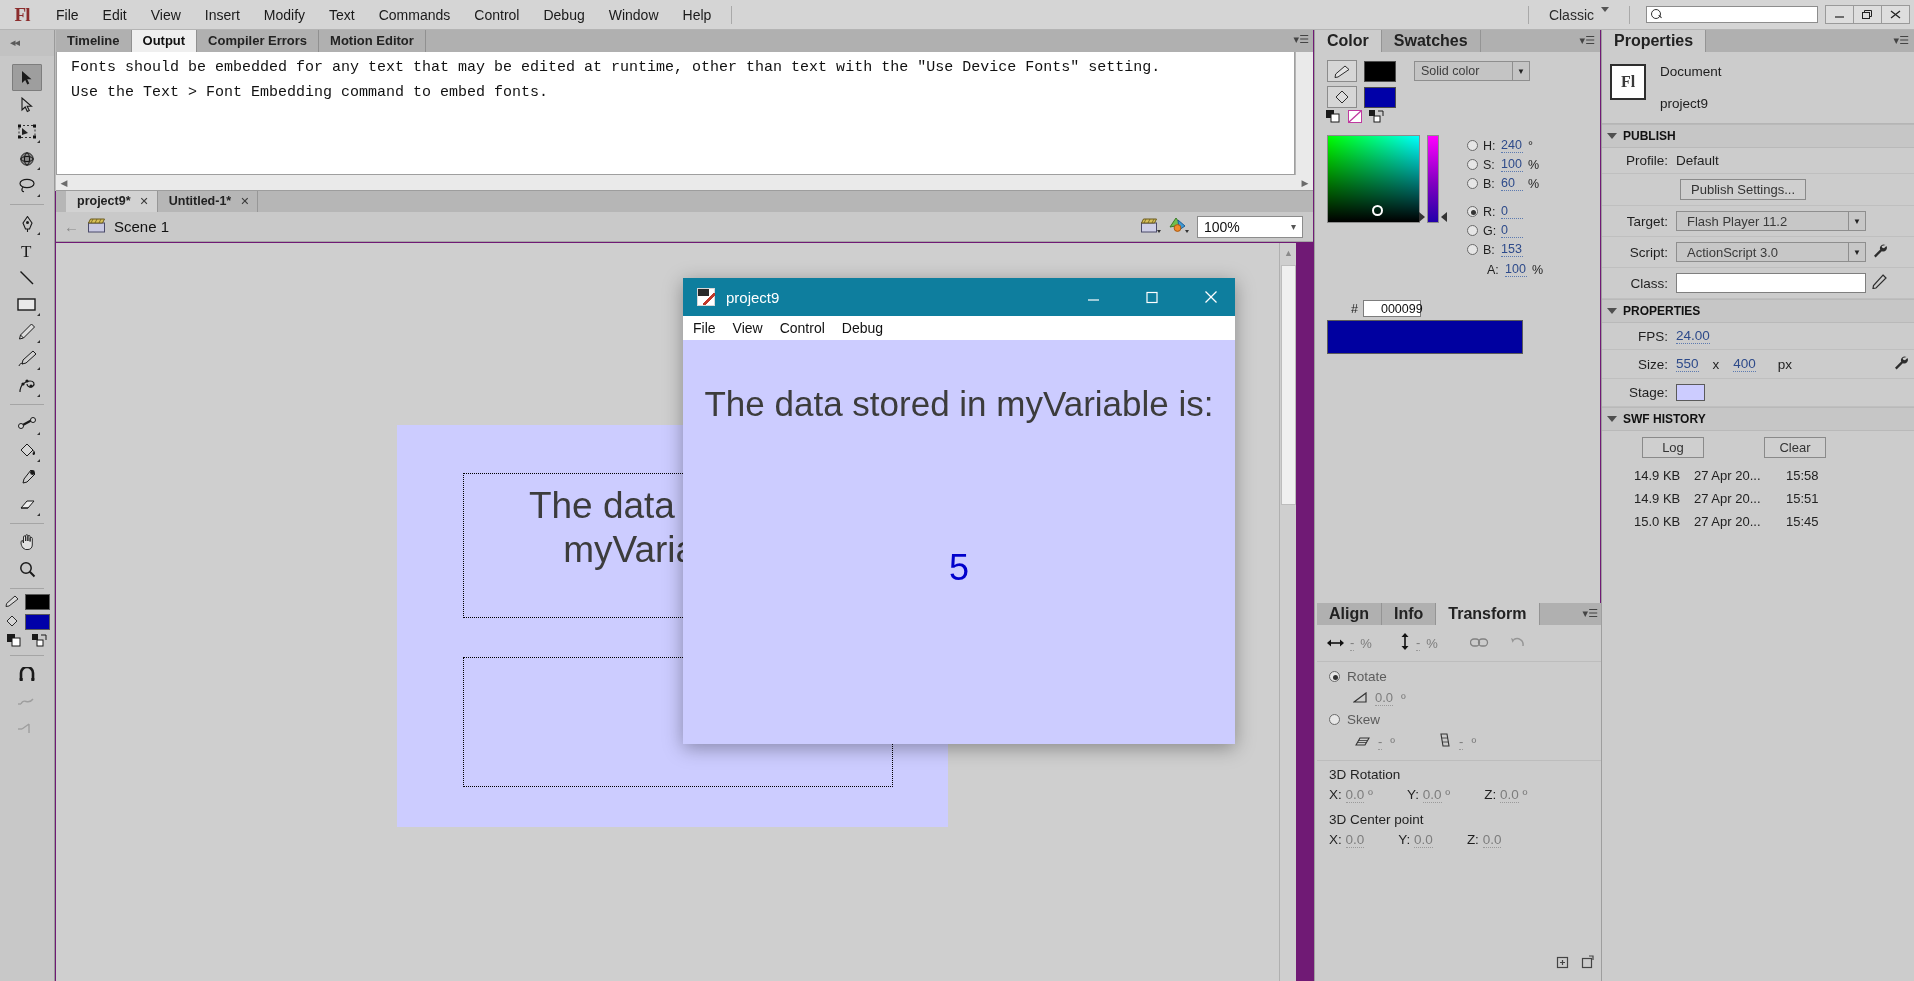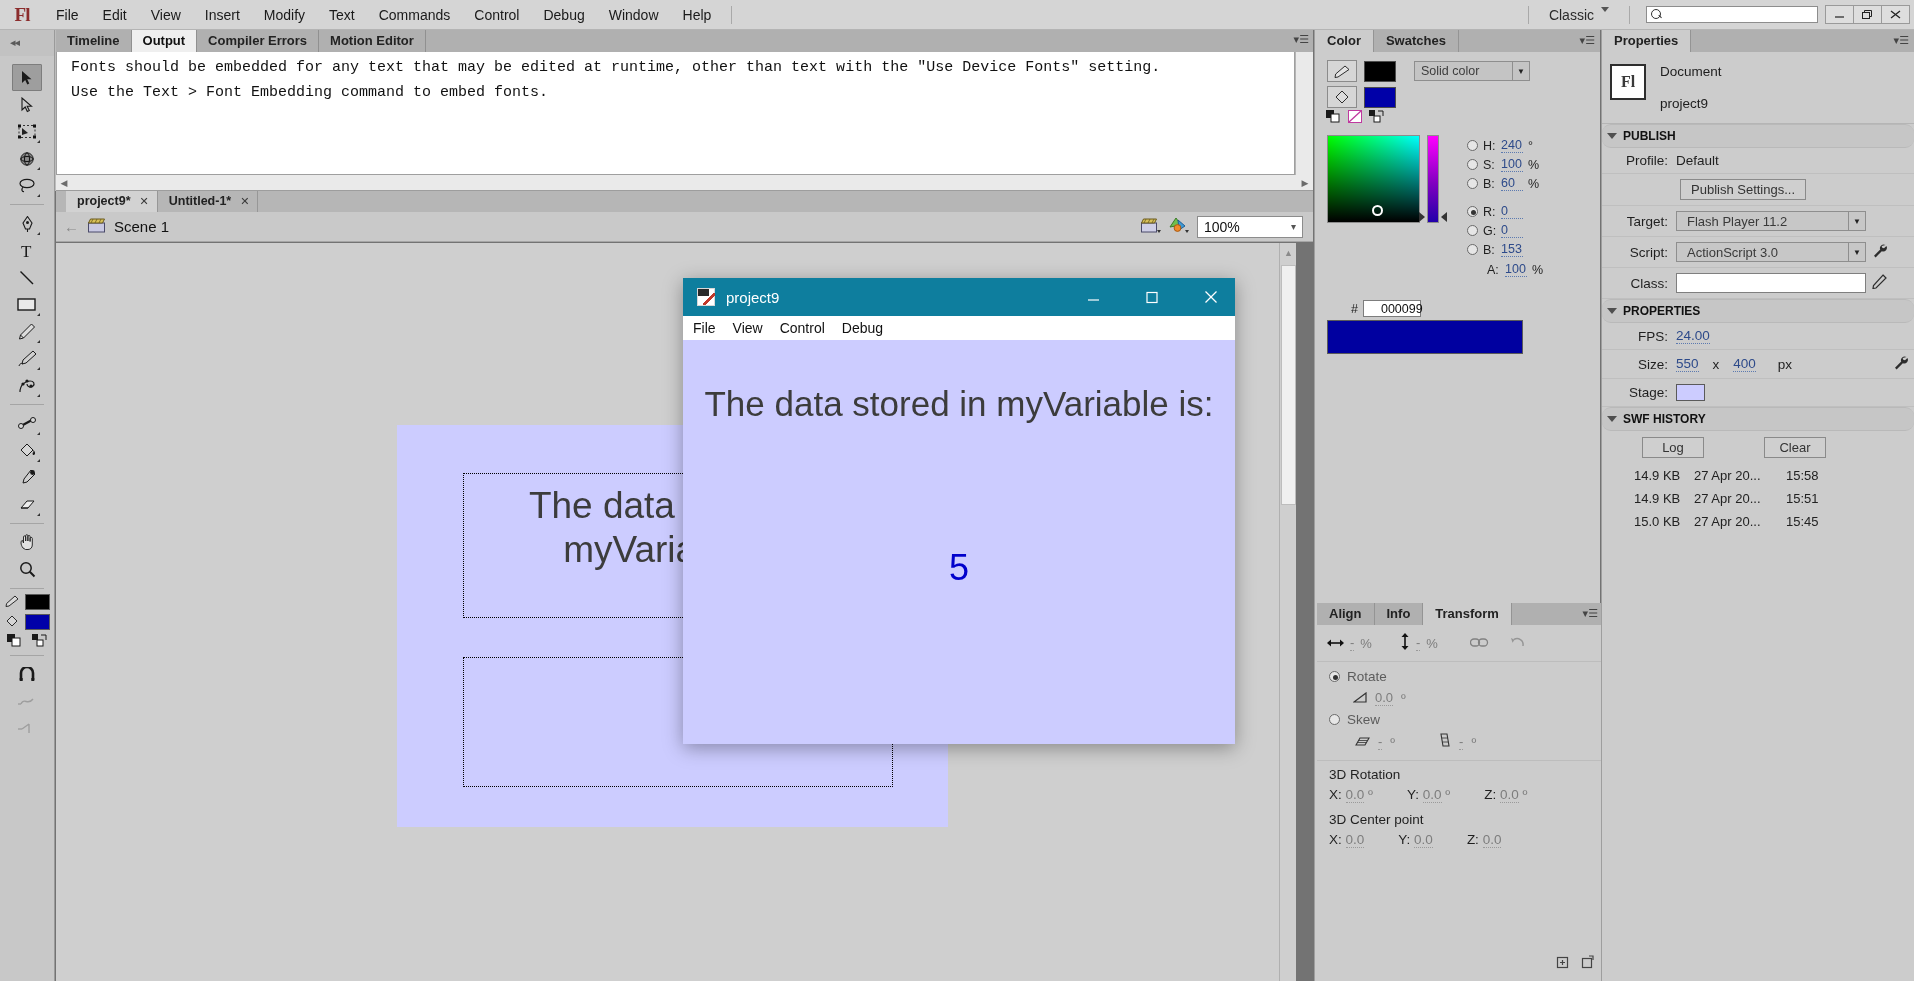--- a/index.html
+++ b/index.html
@@ -4,21 +4,21 @@
 <style>
   * { box-sizing: border-box; margin:0; padding:0; }
   html,body { width:1914px; height:981px; overflow:hidden; }
   body {
     font-family: "Liberation Sans", sans-serif;
     font-size: 13px;
     color: #1c1c1c;
     background: #d4d4d4;
     -webkit-font-smoothing: antialiased;
   }
-  .app { position:relative; width:1914px; height:981px; background:#737373; }
+  .app { position:relative; width:1914px; height:981px; background:#701a75; }
 
   
   .menubar {
     position:absolute; left:0; top:0; width:1914px; height:30px;
     background:#d5d5d5; display:flex; align-items:center;
     border-bottom:1px solid #b4b4b4;
   }
   .fl-logo {
     width:44px; height:30px; display:flex; align-items:center; justify-content:center;
     color:#8b2c2c; font-weight:bold; font-size:19px; letter-spacing:-1px;
@@ -131,21 +131,21 @@
   }
   .tf1 { left:66px; top:48px; width:430px; height:145px; }
   .tf2 { left:66px; top:232px; width:430px; height:130px; }
   .stage-vscroll { position:absolute; right:0; top:0; width:17px; height:738px; background:#cfcfcf; border-left:1px solid #b0b0b0;}
   .sv-thumb { position:absolute; left:1px; top:22px; width:15px; height:240px; background:#f0f0f0; border:1px solid #bdbdbd;}
   .sv-up { position:absolute; left:1px; top:2px; width:15px;height:16px; display:flex;align-items:center;justify-content:center;color:#8a8a8a;font-size:9px;}
 
   
   .rightdock { position:absolute; left:1314px; top:30px; width:286px; height:951px; background:#cccccc; border-left:1px solid #9e9e9e;}
   .paneltabs { height:22px; background:#b0b0b0; display:flex; align-items:flex-end; position:relative;}
-  .pnltab { height:22px;line-height:22px;padding:0 12px;font-size:13px;font-weight:bold;color:#222;background:#b0b0b0;border-right:1px solid #949494;cursor:default;}
+  .pnltab { height:22px;line-height:22px;padding:0 12px;font-size:16px;font-weight:bold;color:#222;background:#b0b0b0;border-right:1px solid #949494;cursor:default;}
   .pnltab.active { background:#cccccc; }
   .pnl-menu { position:absolute; right:5px; top:4px; color:#444; font-size:11px;}
 
   .colorpanel { padding:8px 10px 6px 12px; position:relative; }
   .cp-tools { display:flex; flex-direction:column; gap:4px; position:absolute; left:12px; top:8px;}
   .cp-row { display:flex; align-items:center; gap:7px;}
   .cp-btn { width:30px;height:22px;background:#d6d6d6;border:1px solid #8b8b8b;display:flex;align-items:center;justify-content:center;}
   .cp-sw { width:32px;height:21px;border:1px solid #4d4d4d; }
   .solid-sel {
     position:absolute; left:99px; top:9px; width:116px; height:20px; background:#c4c4c4; border:1px solid #8e8e8e;
@@ -174,21 +174,21 @@
   .chan .val { color:#2d4a8a; border-bottom:1px dotted #5c7ab0; min-width:22px;}
   .bigswatch { position:absolute; left:12px; top:268px; width:196px; height:34px; background:#0000a0; border:1px solid #5a5a5a;}
 
   .propsdock { position:absolute; left:1601px; top:30px; width:313px; height:951px; background:#cccccc; border-left:1px solid #9e9e9e;}
   .prophead { padding:12px 0 12px 8px; display:flex; gap:14px; align-items:flex-start; border-bottom:1px solid #b5b5b5;}
   .flicon { width:36px;height:36px;background:#fff;border:2px solid #2e2e2e; display:flex;align-items:center;justify-content:center;
             font-family:"Liberation Serif",serif; font-weight:bold; font-size:16px; color:#3a3a3a;}
   .prophead .meta div { font-size:13.5px; color:#1d1d1d; }
   .prophead .meta div:first-child { margin-bottom:17px;}
   .sechead { display:flex;align-items:center;gap:6px; padding:4px 0 4px 5px; font-size:12px;font-weight:bold;color:#111;
-             background:#c6c6c6; border-top:1px solid #b9b9b9; border-bottom:1px solid #b9b9b9;border-radius:9px;}
+             background:#c6c6c6; border-top:1px solid #b9b9b9; border-bottom:1px solid #b9b9b9;}
   .tri { width:0;height:0;border-left:5px solid transparent;border-right:5px solid transparent;border-top:6px solid #4f4f4f;}
   .prow { display:flex; align-items:center; padding:5px 6px 5px 0; font-size:13.5px; color:#1f1f1f; border-bottom:1px solid #bfbfbf;}
   .prow .k { width:74px; text-align:right; padding-right:8px; }
   .inp-sel { height:20px; background:#c7c7c7; border:1px solid #8e8e8e; display:flex; align-items:center; padding-left:10px;
              font-size:13px; color:#3a3a3a; }
   .inp-sel .arrbox { margin-left:auto; width:17px;height:18px;border-left:1px solid #8e8e8e;display:flex;align-items:center;justify-content:center;font-size:8px;color:#222;}
   .txtinp { height:20px; background:#fff; border:1px solid #7f7f7f; }
   .btn3d { border:1px solid #8a8a8a; background:#cfcfcf; font-size:13px; color:#333; padding:2px 10px;
            display:inline-flex; align-items:center; justify-content:center;}
   .linkval { color:#2d4a8a; border-bottom:1px dotted #5c7ab0; }

